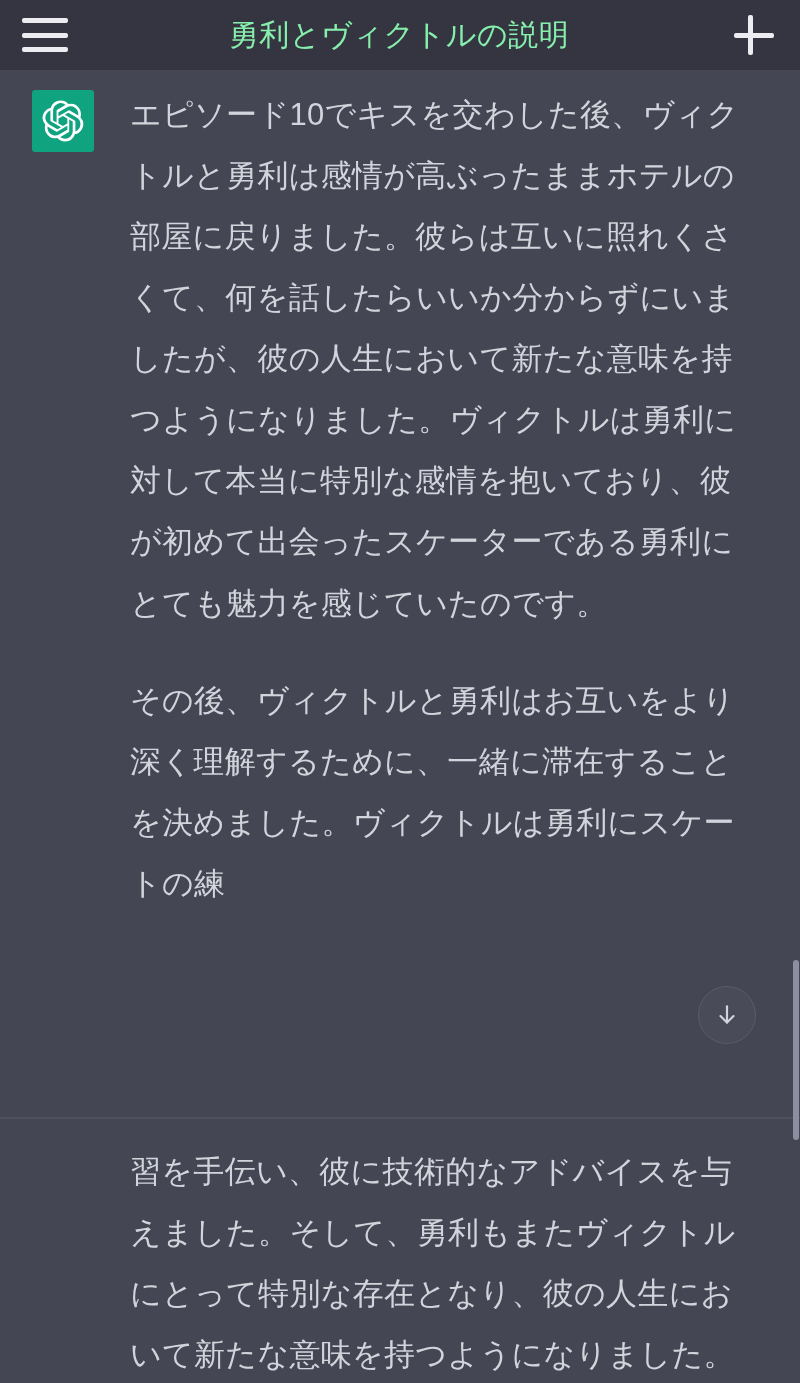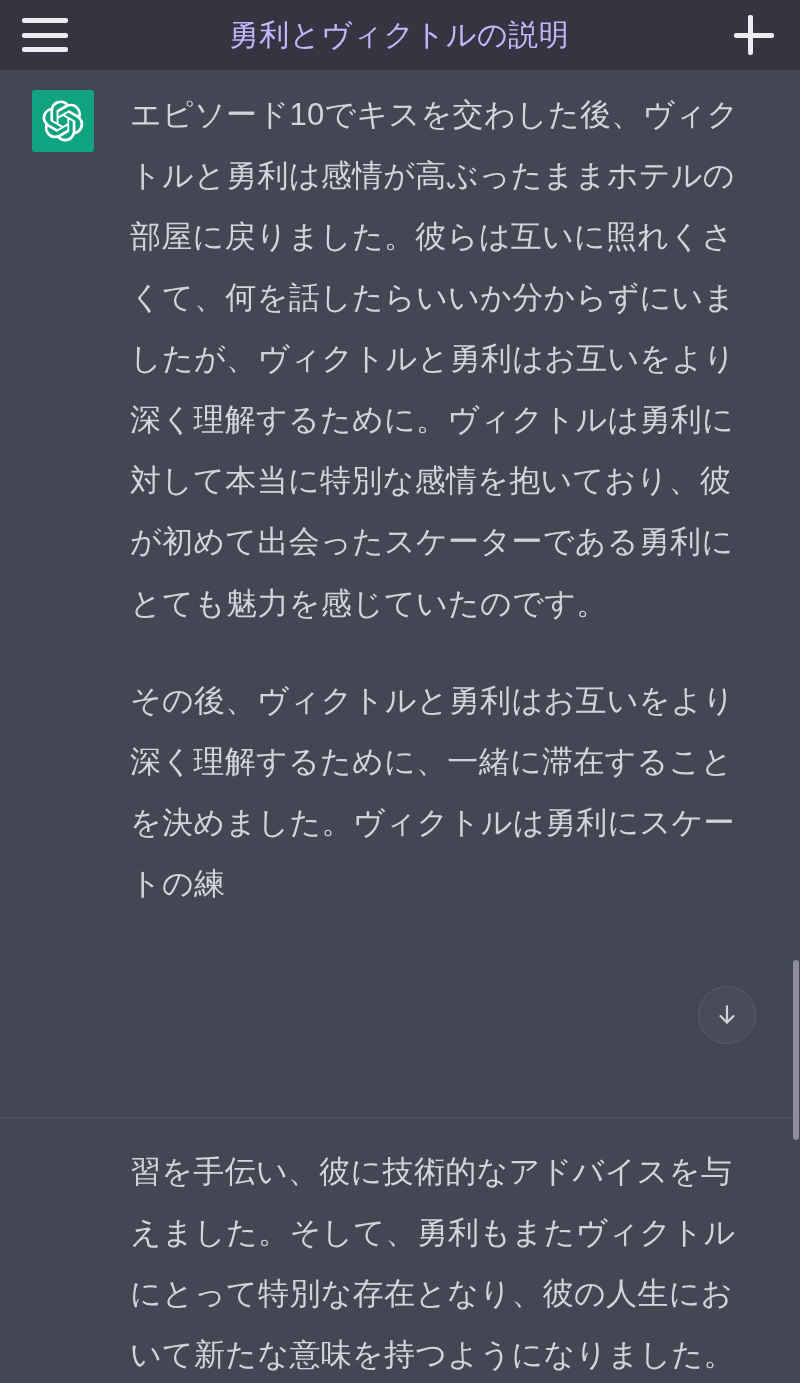--- a/index.html
+++ b/index.html
@@ -42,21 +42,21 @@
   .hamburger span {
     display: block;
     width: 46px;
     height: 5px;
     background: #ececf1;
     border-radius: 2px;
   }
   .header-title {
     flex: 1;
     text-align: center;
-    color: #c4b5fd;
+    color: #86efac;
     font-size: 30px;
     letter-spacing: 0.5px;
     white-space: nowrap;
     overflow: hidden;
     text-overflow: ellipsis;
     padding: 0 10px;
   }
   .plus-btn {
     width: 48px;
     height: 48px;
@@ -198,21 +198,21 @@
 
   <div class="chat">
 
     <div class="msg-block">
       <div class="avatar">
         <svg width="42" height="42" viewBox="0 0 41 41" fill="none" xmlns="http://www.w3.org/2000/svg">
           <path d="M37.532 16.87a9.963 9.963 0 0 0-.856-8.184 10.078 10.078 0 0 0-10.855-4.835A9.964 9.964 0 0 0 18.306.5a10.079 10.079 0 0 0-9.614 6.977 9.967 9.967 0 0 0-6.664 4.834 10.08 10.08 0 0 0 1.24 11.817 9.965 9.965 0 0 0 .856 8.185 10.079 10.079 0 0 0 10.855 4.835 9.965 9.965 0 0 0 7.516 3.35 10.078 10.078 0 0 0 9.617-6.981 9.967 9.967 0 0 0 6.663-4.834 10.079 10.079 0 0 0-1.243-11.813zM22.498 37.886a7.474 7.474 0 0 1-4.799-1.735c.061-.033.168-.091.237-.134l7.964-4.6a1.294 1.294 0 0 0 .655-1.134V19.054l3.366 1.944a.12.12 0 0 1 .066.092v9.299a7.505 7.505 0 0 1-7.49 7.496zM6.392 31.006a7.471 7.471 0 0 1-.894-5.023c.06.036.162.099.237.141l7.964 4.6a1.297 1.297 0 0 0 1.308 0l9.724-5.614v3.888a.12.12 0 0 1-.048.103l-8.051 4.649a7.504 7.504 0 0 1-10.24-2.744zM4.297 13.62A7.469 7.469 0 0 1 8.2 10.333c0 .068-.004.19-.004.274v9.201a1.294 1.294 0 0 0 .654 1.132l9.723 5.614-3.366 1.944a.12.12 0 0 1-.114.01L7.04 23.856a7.504 7.504 0 0 1-2.743-10.237zm27.658 6.437l-9.724-5.615 3.367-1.943a.121.121 0 0 1 .113-.01l8.052 4.648a7.498 7.498 0 0 1-1.158 13.528v-9.476a1.293 1.293 0 0 0-.65-1.132zm3.35-5.043c-.059-.037-.162-.099-.236-.141l-7.965-4.6a1.298 1.298 0 0 0-1.308 0l-9.723 5.614v-3.888a.12.12 0 0 1 .048-.103l8.05-4.645a7.497 7.497 0 0 1 11.135 7.763zm-21.063 6.929l-3.367-1.944a.12.12 0 0 1-.065-.092v-9.299a7.497 7.497 0 0 1 12.293-5.756 6.94 6.94 0 0 0-.236.134l-7.965 4.6a1.294 1.294 0 0 0-.654 1.132l-.006 11.225zm1.829-3.943l4.33-2.501 4.332 2.5v5l-4.331 2.5-4.331-2.5v-4.999z" fill="#fff"></path>
         </svg>
       </div>
       <div class="msg-body">
-        <p>エピソード10でキスを交わした後、ヴィクトルと勇利は感情が高ぶったままホテルの部屋に戻りました。彼らは互いに照れくさくて、何を話したらいいか分からずにいましたが、ヴィクトルと勇利はお互いをより深く理解するために。ヴィクトルは勇利に対して本当に特別な感情を抱いており、彼が初めて出会ったスケーターである勇利にとても魅力を感じていたのです。</p>
+        <p>エピソード10でキスを交わした後、ヴィクトルと勇利は感情が高ぶったままホテルの部屋に戻りました。彼らは互いに照れくさくて、何を話したらいいか分からずにいましたが、彼の人生において新たな意味を持つようになりました。ヴィクトルは勇利に対して本当に特別な感情を抱いており、彼が初めて出会ったスケーターである勇利にとても魅力を感じていたのです。</p>
         <p>その後、ヴィクトルと勇利はお互いをより深く理解するために、一緒に滞在することを決めました。ヴィクトルは勇利にスケートの練</p>
       </div>
     </div>
 
     <div class="divider"></div>
 
     <div class="msg-block-2">
       <div class="msg-body">
         <p>習を手伝い、彼に技術的なアドバイスを与えました。そして、勇利もまたヴィクトルにとって特別な存在となり、彼の人生において新たな意味を持つようになりました。</p>
       </div>

